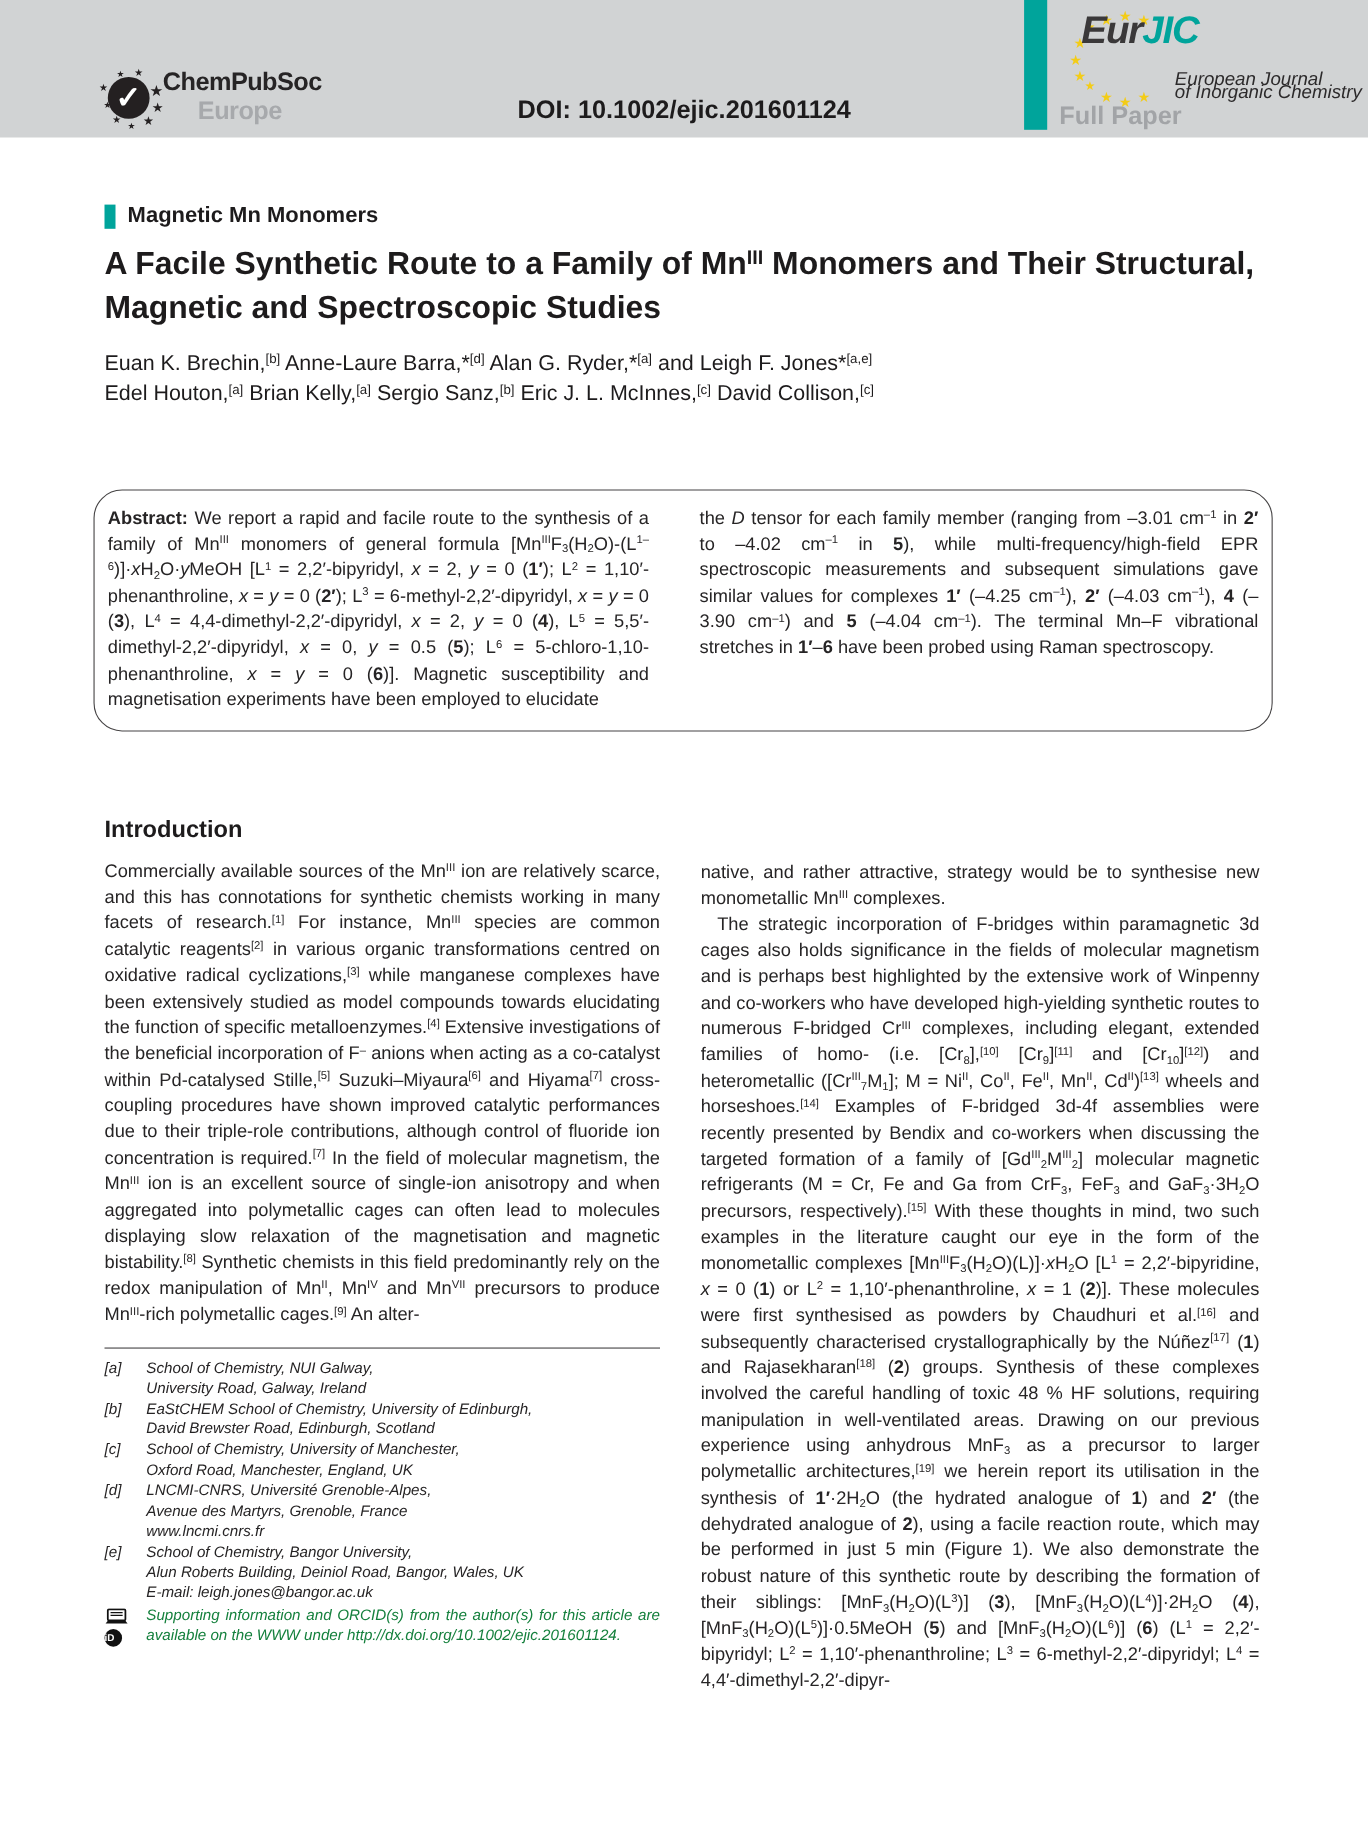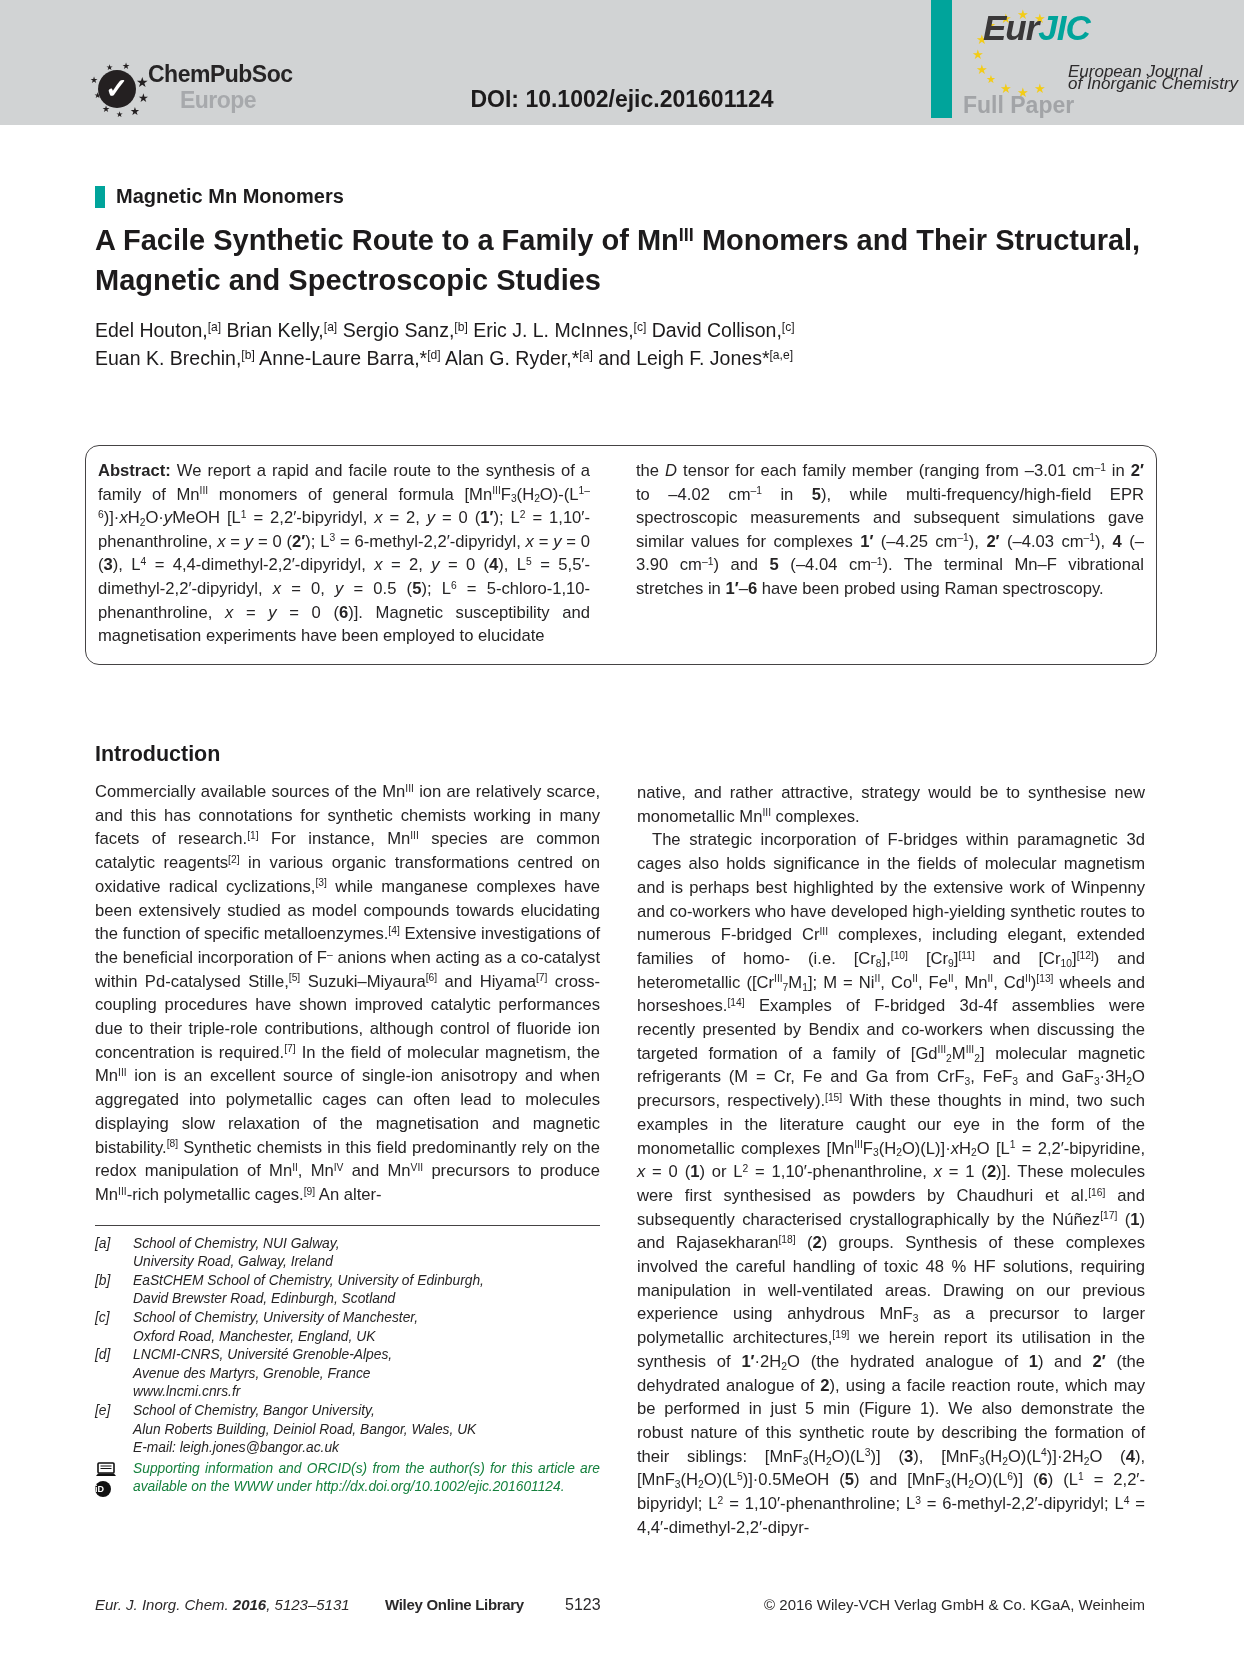--- a/index.html
+++ b/index.html
@@ -27,21 +27,21 @@
   
   .kicker-row{position:absolute;left:95px;top:185px;display:flex;align-items:center;}
   .kicker-marker{width:10px;height:22px;background:#00a49b;margin-right:11px;}
   .kicker{font-size:20px;font-weight:bold;color:#1d1b1c;}
   .page-title{position:absolute;left:95px;top:220px;width:1055px;font-size:29px;font-weight:bold;
               line-height:40px;color:#1d1b1c;}
   .authors{position:absolute;left:95px;top:316px;width:1055px;font-size:19.5px;line-height:28px;color:#1d1b1c;}
 
   
   .abstract-box{position:absolute;left:85px;top:445px;width:1072px;box-sizing:border-box;
-                border:1.6px solid #454344;border-radius:14px;padding:13px 12px 16px 12px;
+                border:1.6px solid #454344;border-radius:26px;padding:13px 12px 16px 12px;
                 display:flex;gap:46px;}
   .abstract-col{font-size:16.6px;line-height:23.6px;text-align:justify;color:#262425;}
   .abstract-left{width:492px;flex:none;}
   .abstract-right{flex:1;}
 
   
   .main{position:absolute;left:95px;top:700px;width:1050px;display:flex;gap:37px;}
   .col-left{width:505px;flex:none;}
   .col-right{width:508px;flex:none;padding-top:81px;}
   h2.intro{margin:42px 0 13px 0;font-size:21.5px;font-weight:bold;color:#1d1b1c;}
@@ -121,22 +121,22 @@
   </header>
 
   <div class="kicker-row">
     <span class="kicker-marker"></span>
     <span class="kicker">Magnetic Mn Monomers</span>
   </div>
 
   <h1 class="page-title" style="margin:0;">A Facile Synthetic Route to a Family of Mn<sup>III</sup> Monomers and Their Structural, Magnetic and Spectroscopic Studies</h1>
 
   <div class="authors">
+    <div>Euan K. Brechin,<sup>[b]</sup> Anne-Laure Barra,*<sup>[d]</sup> Alan G. Ryder,*<sup>[a]</sup> and Leigh F. Jones*<sup>[a,e]</sup></div>
     <div>Edel Houton,<sup>[a]</sup> Brian Kelly,<sup>[a]</sup> Sergio Sanz,<sup>[b]</sup> Eric J. L. McInnes,<sup>[c]</sup> David Collison,<sup>[c]</sup></div>
-    <div>Euan K. Brechin,<sup>[b]</sup> Anne-Laure Barra,*<sup>[d]</sup> Alan G. Ryder,*<sup>[a]</sup> and Leigh F. Jones*<sup>[a,e]</sup></div>
   </div>
 
   <div class="abstract-box">
     <div class="abstract-col abstract-left"><b>Abstract:</b> We report a rapid and facile route to the synthesis of a family of Mn<sup>III</sup> monomers of general formula [Mn<sup>III</sup>F<sub>3</sub>(H<sub>2</sub>O)-(L<sup>1–6</sup>)]·<i>x</i>H<sub>2</sub>O·<i>y</i>MeOH [L<sup>1</sup> = 2,2′-bipyridyl, <i>x</i> = 2, <i>y</i> = 0 (<b>1′</b>); L<sup>2</sup> = 1,10′-phenanthroline, <i>x</i> = <i>y</i> = 0 (<b>2′</b>); L<sup>3</sup> = 6-methyl-2,2′-dipyridyl, <i>x</i> = <i>y</i> = 0 (<b>3</b>), L<sup>4</sup> = 4,4-dimethyl-2,2′-dipyridyl, <i>x</i> = 2, <i>y</i> = 0 (<b>4</b>), L<sup>5</sup> = 5,5′-dimethyl-2,2′-dipyridyl, <i>x</i> = 0, <i>y</i> = 0.5 (<b>5</b>); L<sup>6</sup> = 5-chloro-1,10-phenanthroline, <i>x</i> = <i>y</i> = 0 (<b>6</b>)]. Magnetic susceptibility and magnetisation experiments have been employed to elucidate</div>
     <div class="abstract-col abstract-right">the <i>D</i> tensor for each family member (ranging from –3.01 cm<sup>–1</sup> in <b>2′</b> to –4.02 cm<sup>–1</sup> in <b>5</b>), while multi-frequency/high-field EPR spectroscopic measurements and subsequent simulations gave similar values for complexes <b>1′</b> (–4.25 cm<sup>–1</sup>), <b>2′</b> (–4.03 cm<sup>–1</sup>), <b>4</b> (–3.90 cm<sup>–1</sup>) and <b>5</b> (–4.04 cm<sup>–1</sup>). The terminal Mn–F vibrational stretches in <b>1′</b>–<b>6</b> have been probed using Raman spectroscopy.</div>
   </div>
 
   <div class="main">
     <div class="col-left">
       <h2 class="intro">Introduction</h2>
@@ -177,20 +177,14 @@
         </div>
       </div>
     </div>
 
     <div class="col-right">
       <p class="body-par">native, and rather attractive, strategy would be to synthesise new monometallic Mn<sup>III</sup> complexes.</p>
       <p class="body-par indent">The strategic incorporation of F-bridges within paramagnetic 3d cages also holds significance in the fields of molecular magnetism and is perhaps best highlighted by the extensive work of Winpenny and co-workers who have developed high-yielding synthetic routes to numerous F-bridged Cr<sup>III</sup> complexes, including elegant, extended families of homo- (i.e. [Cr<sub>8</sub>],<sup>[10]</sup> [Cr<sub>9</sub>]<sup>[11]</sup> and [Cr<sub>10</sub>]<sup>[12]</sup>) and heterometallic ([Cr<sup>III</sup><sub>7</sub>M<sub>1</sub>]; M = Ni<sup>II</sup>, Co<sup>II</sup>, Fe<sup>II</sup>, Mn<sup>II</sup>, Cd<sup>II</sup>)<sup>[13]</sup> wheels and horseshoes.<sup>[14]</sup> Examples of F-bridged 3d-4f assemblies were recently presented by Bendix and co-workers when discussing the targeted formation of a family of [Gd<sup>III</sup><sub>2</sub>M<sup>III</sup><sub>2</sub>] molecular magnetic refrigerants (M = Cr, Fe and Ga from CrF<sub>3</sub>, FeF<sub>3</sub> and GaF<sub>3</sub>·3H<sub>2</sub>O precursors, respectively).<sup>[15]</sup> With these thoughts in mind, two such examples in the literature caught our eye in the form of the monometallic complexes [Mn<sup>III</sup>F<sub>3</sub>(H<sub>2</sub>O)(L)]·<i>x</i>H<sub>2</sub>O [L<sup>1</sup> = 2,2′-bipyridine, <i>x</i> = 0 (<b>1</b>) or L<sup>2</sup> = 1,10′-phenanthroline, <i>x</i> = 1 (<b>2</b>)]. These molecules were first synthesised as powders by Chaudhuri et al.<sup>[16]</sup> and subsequently characterised crystallographically by the Núñez<sup>[17]</sup> (<b>1</b>) and Rajasekharan<sup>[18]</sup> (<b>2</b>) groups. Synthesis of these complexes involved the careful handling of toxic 48 % HF solutions, requiring manipulation in well-ventilated areas. Drawing on our previous experience using anhydrous MnF<sub>3</sub> as a precursor to larger polymetallic architectures,<sup>[19]</sup> we herein report its utilisation in the synthesis of <b>1′</b>·2H<sub>2</sub>O (the hydrated analogue of <b>1</b>) and <b>2′</b> (the dehydrated analogue of <b>2</b>), using a facile reaction route, which may be performed in just 5 min (Figure 1). We also demonstrate the robust nature of this synthetic route by describing the formation of their siblings: [MnF<sub>3</sub>(H<sub>2</sub>O)(L<sup>3</sup>)] (<b>3</b>), [MnF<sub>3</sub>(H<sub>2</sub>O)(L<sup>4</sup>)]·2H<sub>2</sub>O (<b>4</b>), [MnF<sub>3</sub>(H<sub>2</sub>O)(L<sup>5</sup>)]·0.5MeOH (<b>5</b>) and [MnF<sub>3</sub>(H<sub>2</sub>O)(L<sup>6</sup>)] (<b>6</b>) (L<sup>1</sup> = 2,2′-bipyridyl; L<sup>2</sup> = 1,10′-phenanthroline; L<sup>3</sup> = 6-methyl-2,2′-dipyridyl; L<sup>4</sup> = 4,4′-dimethyl-2,2′-dipyr-</p>
     </div>
   </div>
 
-  <div class="footer">
-    <span class="f-ref">Eur. J. Inorg. Chem. <b>2016</b>, 5123–5131</span>
-    <span class="f-platform">Wiley Online Library</span>
-    <span class="f-page">5123</span>
-    <span class="f-copy">© 2016 Wiley-VCH Verlag GmbH &amp; Co. KGaA, Weinheim</span>
-  </div>
 
 </div>
 
 </body></html>

